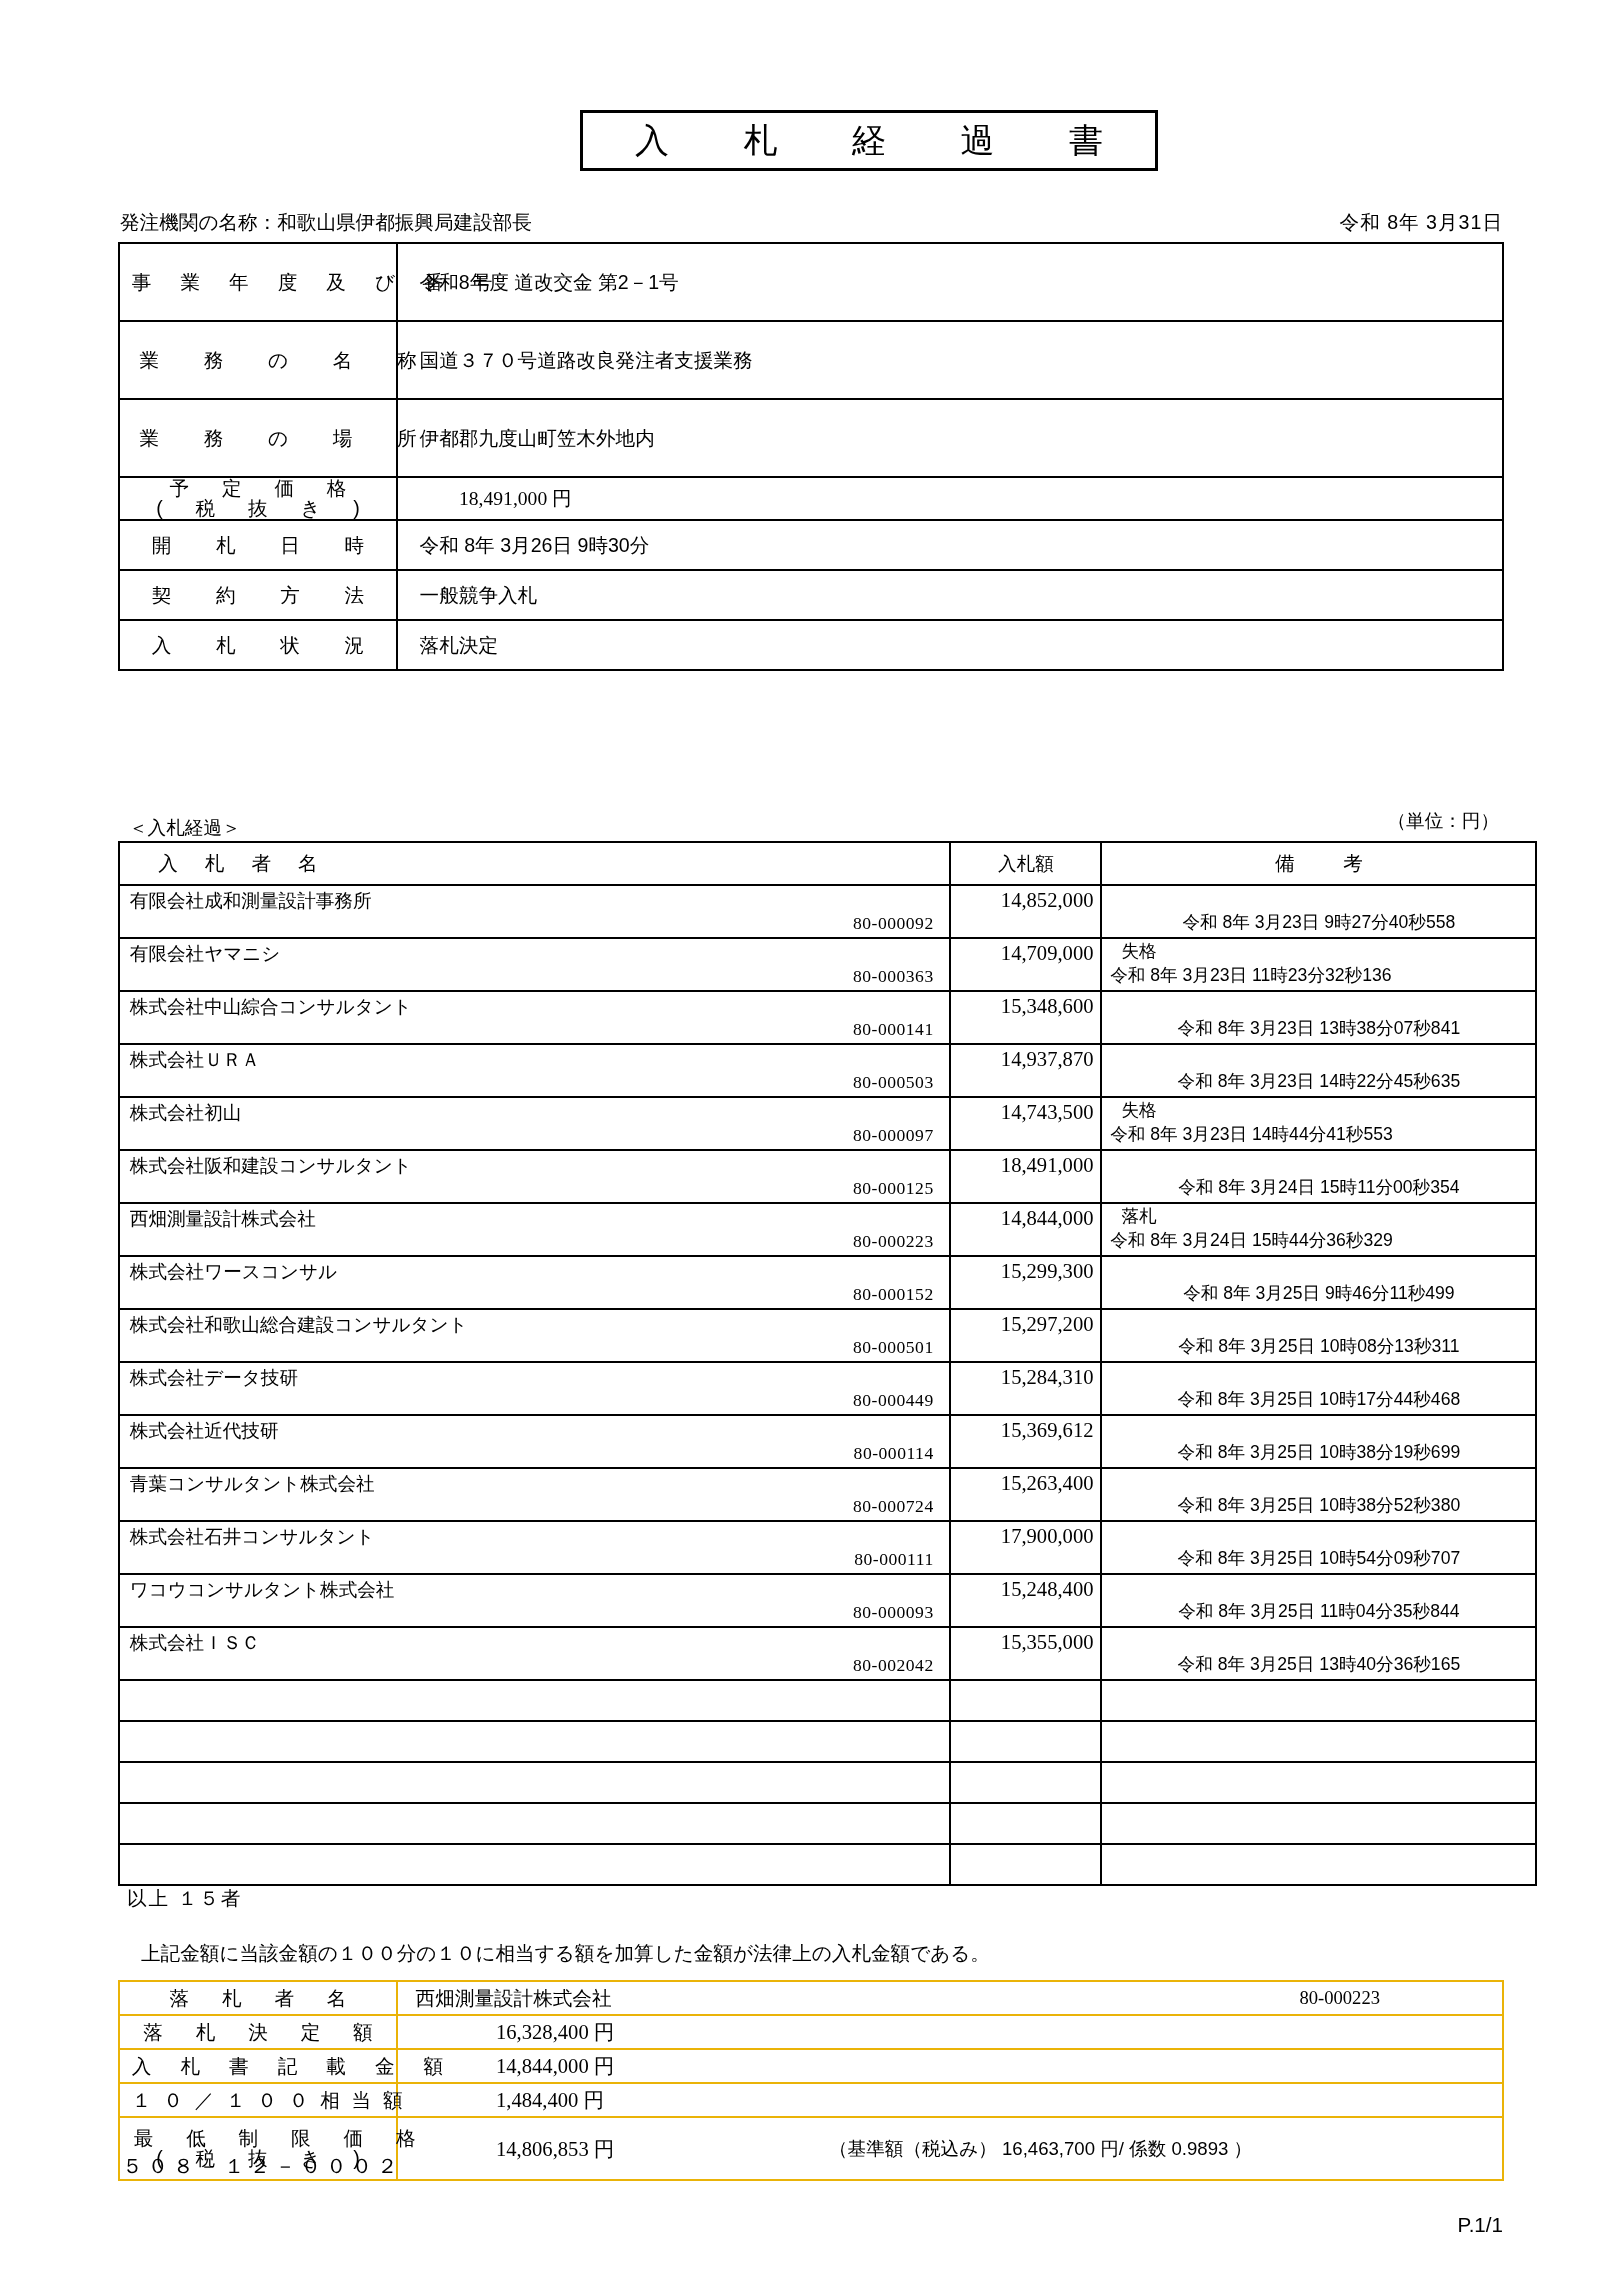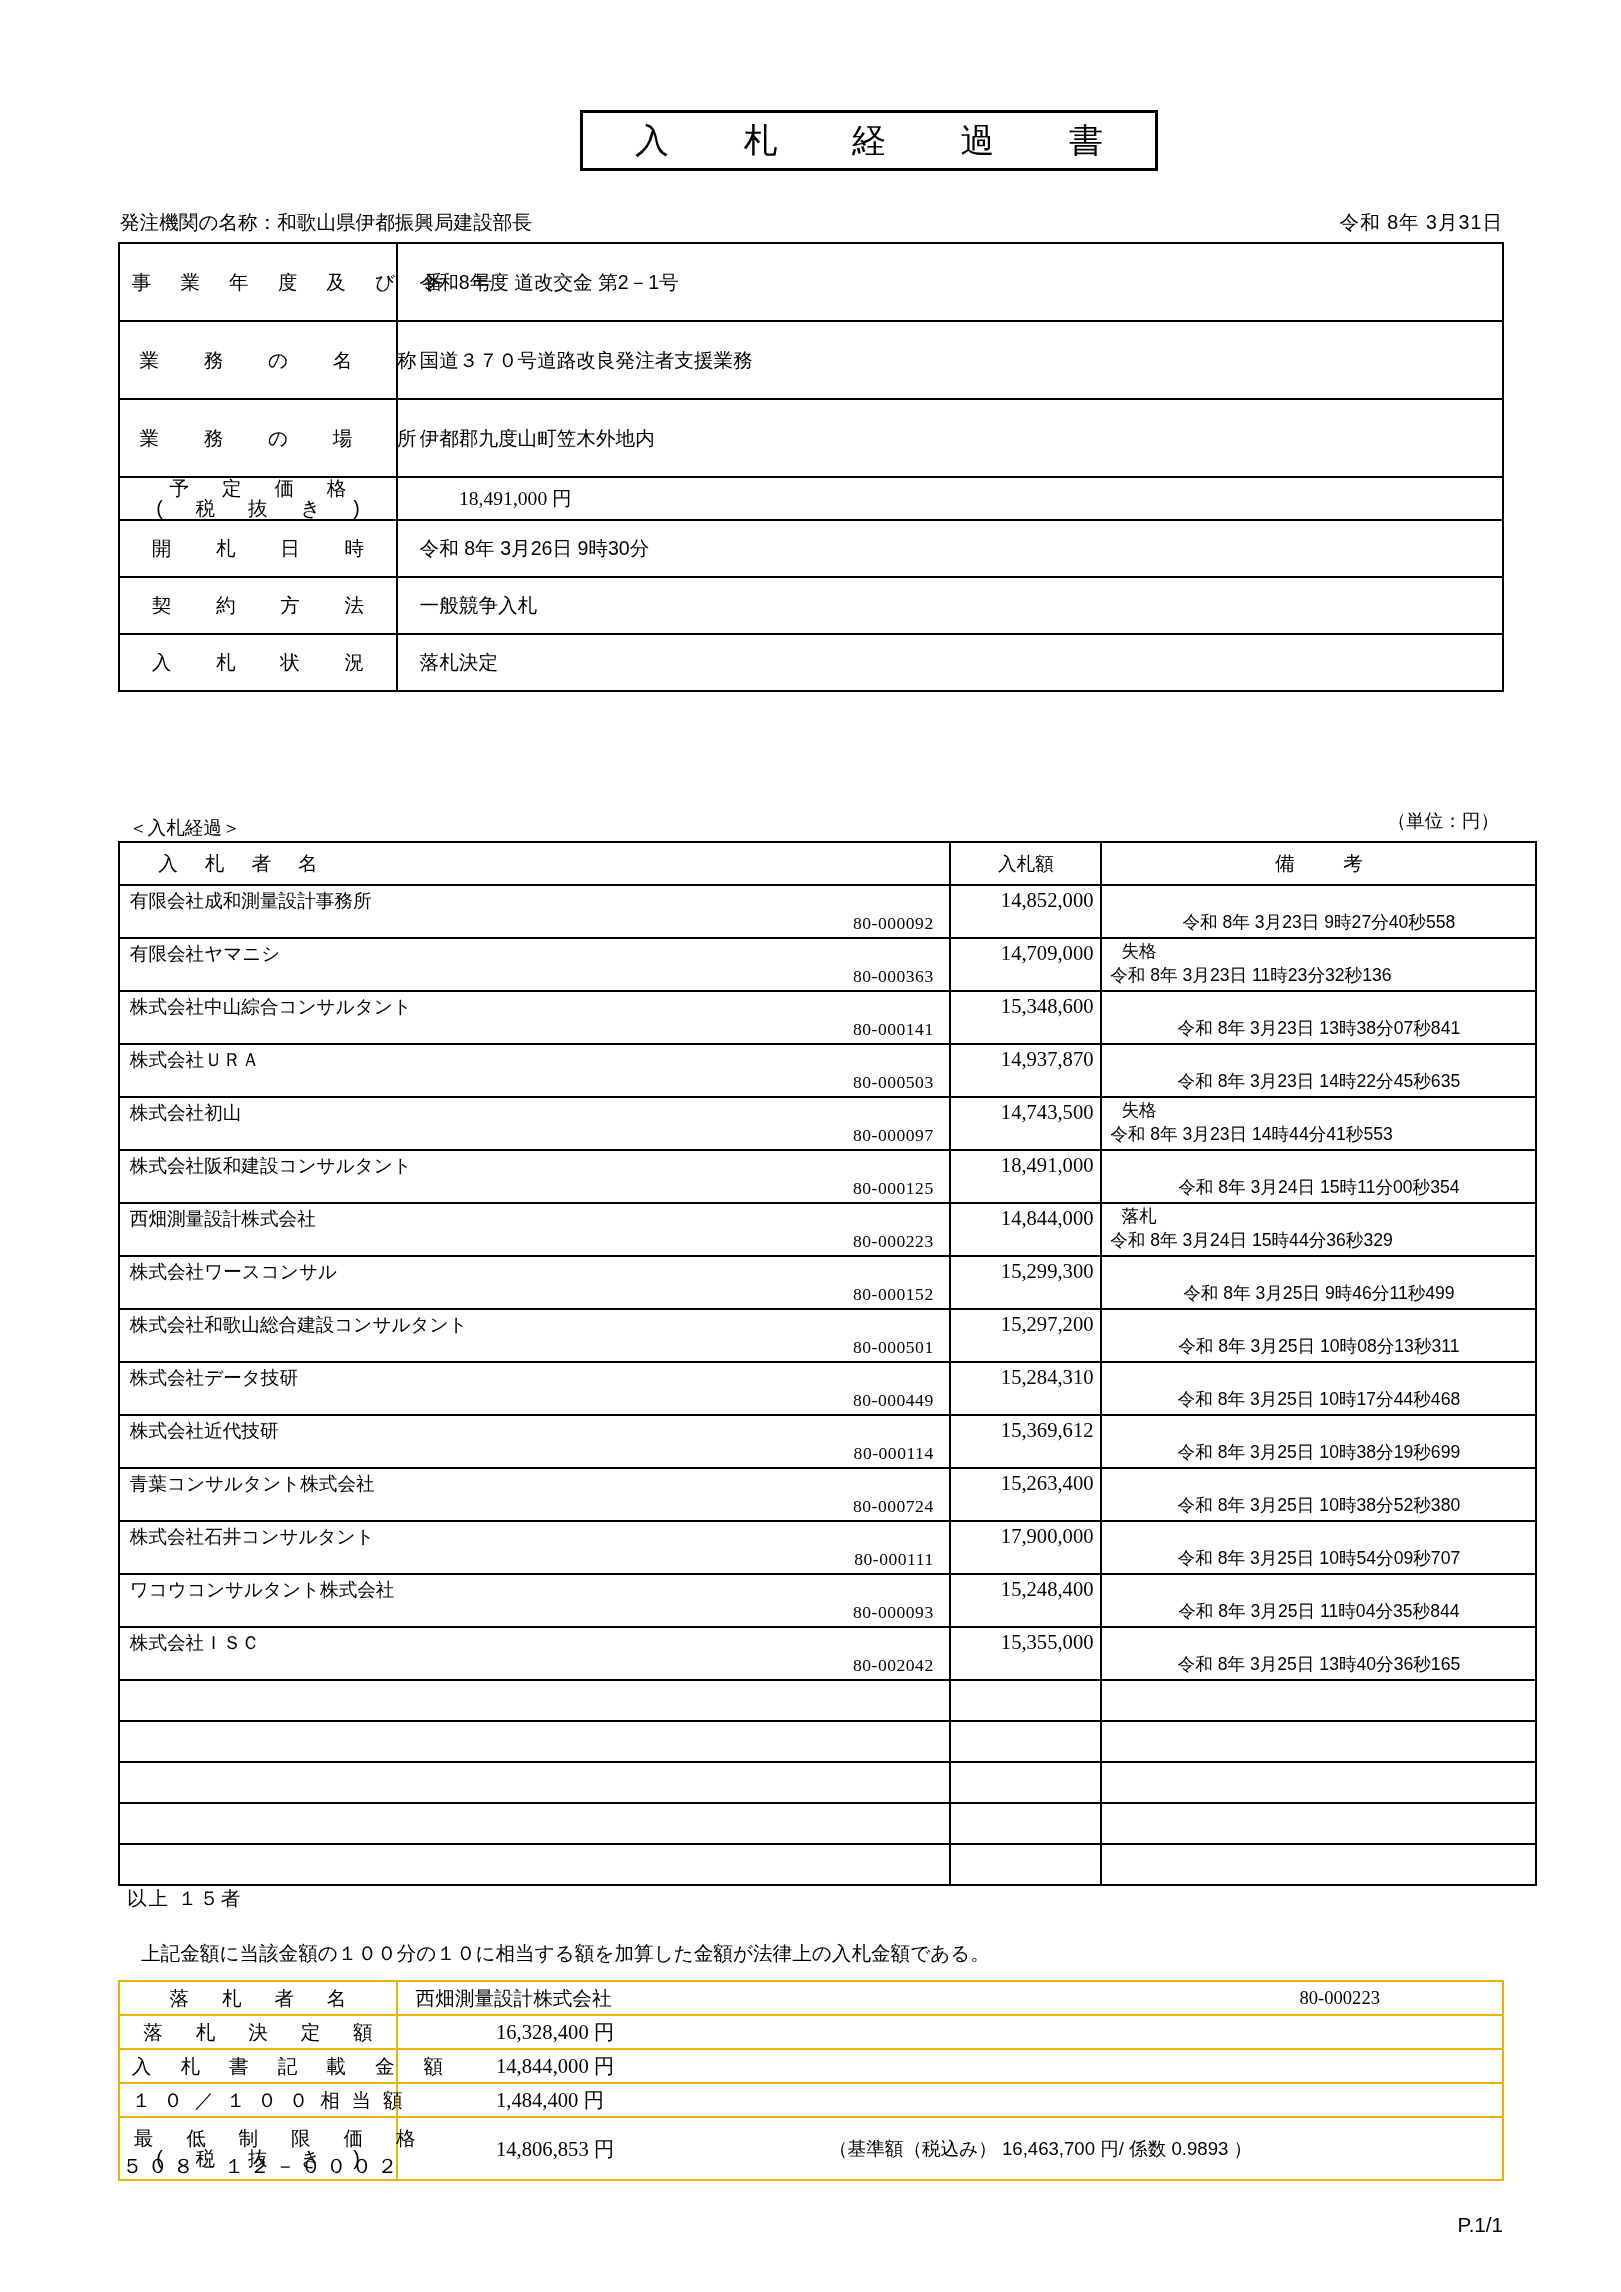--- a/index.html
+++ b/index.html
@@ -97,21 +97,21 @@
     display: inline-block;
     letter-spacing: 13.7px;
     text-indent: 13.7px;
     white-space: nowrap;
   }
   .info-value {
     padding-left: 21.6px !important;
     font-size: 19.6px;
   }
   .r-tall { height: 78px; }
-  .r-mid  { height: 57px; }
+  .r-mid  { height: 50px; }
   .r-price { height: 43px; }
   .val-money {
     padding-left: 61px !important;
     font-family: "Liberation Serif", "DejaVu Serif", serif;
     font-size: 20.6px;
   }
   .two-line-label {
     line-height: 1.0;
     text-align: center;
     border-radius: 9px;

